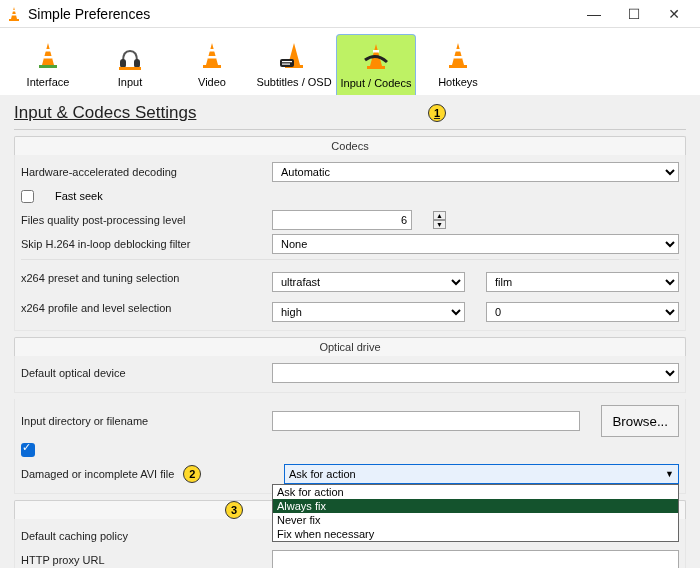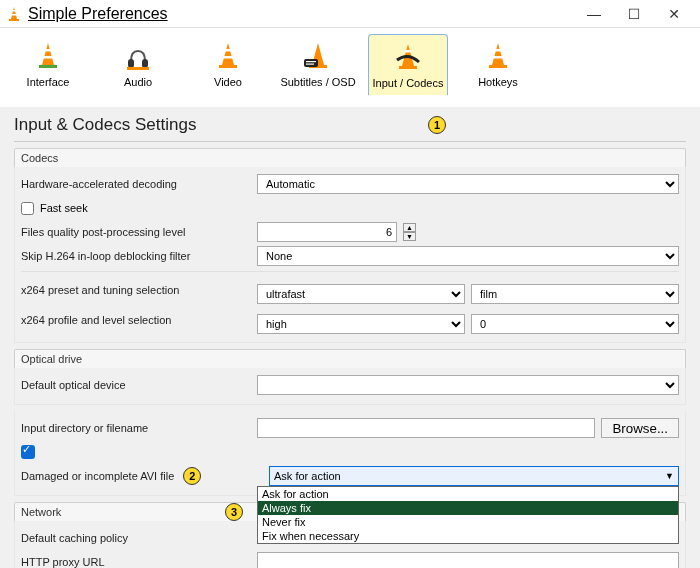--- a/index.html
+++ b/index.html
@@ -1,41 +1,41 @@
 <!DOCTYPE html>
 <html><head>
 <meta charset="utf-8">
 <style>
   * { box-sizing: border-box; margin: 0; padding: 0; font-family: "Segoe UI", Tahoma, sans-serif; }
   body { width: 700px; height: 568px; background: #f0f0f0; font-size: 11px; overflow: hidden; }
   .titlebar { background: #fff; height: 28px; display: flex; align-items: center; padding: 0 6px; border-bottom: 1px solid #e0e0e0; }
   .titlebar .vlc-icon { width: 16px; height: 16px; margin-right: 6px; }
-  .titlebar .title { flex: 1; font-size: 16px; text-decoration: underline; }
+  .titlebar .title { flex: 1; font-size: 14px; }
   .titlebar .winbtn { width: 40px; text-align: center; font-size: 14px; color: #333; }
-  .tabs { background: #fff; display: flex; padding: 6px 8px 12px 8px; gap: 10px; }
+  .tabs { background: #fff; display: flex; padding: 6px 8px 0 8px; gap: 2px; }
   .tab { width: 80px; text-align: center; padding: 4px 2px 6px 2px; border-radius: 4px 4px 0 0; cursor: pointer; }
-  .tab.selected { background: #fef9c3; border: 1px solid #84b6e8; border-bottom: none; }
+  .tab.selected { background: #bef264; border: 1px solid #84b6e8; border-bottom: none; }
   .tab .tabicon { height: 36px; display: flex; align-items: center; justify-content: center; }
   .tab .tablabel { font-size: 11px; margin-top: 2px; }
   .page { padding: 8px 14px; }
-  .page-title { font-size: 17px; color: #222; margin-bottom: 6px; display: flex; align-items: center; }
+  .page-title { font-size: 17px; color: #222; margin-bottom: 6px; display: flex; align-items: center; text-decoration: underline; }
   .hr { border-top: 1px solid #ccc; margin-bottom: 6px; }
-  .group-head { border: 1px solid #d0d0d0; border-bottom: none; border-radius: 2px 2px 0 0; padding: 3px 6px; font-size: 11px; color: #333; background: #f6f6f6; }
+  .group-head { border: 1px solid #d0d0d0; border-bottom: none; border-radius: 2px 2px 0 0; padding: 3px 6px; font-size: 11px; color: #333; background: #f6f6f6; text-align: center; }
   .group-body { border: 1px solid #e6e6e6; border-top: none; padding: 4px 6px 6px 6px; margin-bottom: 6px; }
-  .row { display: flex; align-items: center; min-height: 22px; margin: 2px 0; gap: 6px; }
+  .row { display: flex; align-items: center; min-height: 22px; margin: 2px 0; gap: 21px; }
   .lbl { width: 230px; color: #222; font-size: 11px; }
   .row input[type="text"], .row select, .row input[type="number"] {
     height: 20px; border: 1px solid #aaa; background: #fff; font-size: 11px; padding: 0 4px;
   }
   .row select { flex: 1; }
   .row .half { flex: 1; margin-top: 8px; }
   .chk { width: 13px; height: 13px; }
   .chk-blue { width: 14px; height: 14px; appearance: none; background:#0a6ad6; border-radius:3px; position:relative; }
   .chk-blue:checked::after { content:"✓"; color:#fff; font-size:11px; position:absolute; top:-2px; left:1px; }
-  .browse { height:20px; padding:0 10px; border:1px solid #aaa; background:#f4f4f4; }
+  .browse { height:32px; padding:0 10px; border:1px solid #aaa; background:#f4f4f4; }
   .dropdown-open {
     position: relative; flex:1;padding-left:12px;
   }
   .dropdown-open .sel-head {
     height:20px; border:1px solid #0a6ad6; background:#e8f1fc; display:flex; align-items:center; padding:0 4px;
   }
   .dropdown-open .sel-head .carrot { margin-left:auto; font-size:9px; }
   .dropdown-open .options {
     position:absolute; left:0; right:0; top:20px; background:#fff; border:1px solid #666; z-index:5;
   }
@@ -81,21 +81,21 @@
   </div>
   <div class="tab">
     <div class="tabicon hdr-icon">
         <svg viewBox="0 0 34 34">
           <path d="M10 22 Q10 12 17 12 Q24 12 24 22" fill="none" stroke="#555" stroke-width="2"></path>
           <rect x="7" y="20" width="6" height="9" rx="3" fill="#333"></rect>
           <rect x="21" y="20" width="6" height="9" rx="3" fill="#333"></rect>
           <rect x="6" y="28" width="22" height="3" fill="#ff8c00"></rect>
         </svg>
       </div>
-    <div class="tablabel">Audio</div>
+    <div class="tablabel">Input</div>
   </div>
   <div class="tab">
     <div class="tabicon hdr-icon">
         <svg viewBox="0 0 34 34">
           <polygon points="17,4 23,26 11,26" fill="#ff8c00"></polygon>
           <rect x="8" y="26" width="18" height="3" fill="#ff8c00"></rect>
           <rect x="14" y="10" width="6" height="2.5" fill="#fff"></rect>
           <rect x="13" y="17" width="8" height="2.5" fill="#fff"></rect>
         </svg>
       </div>

